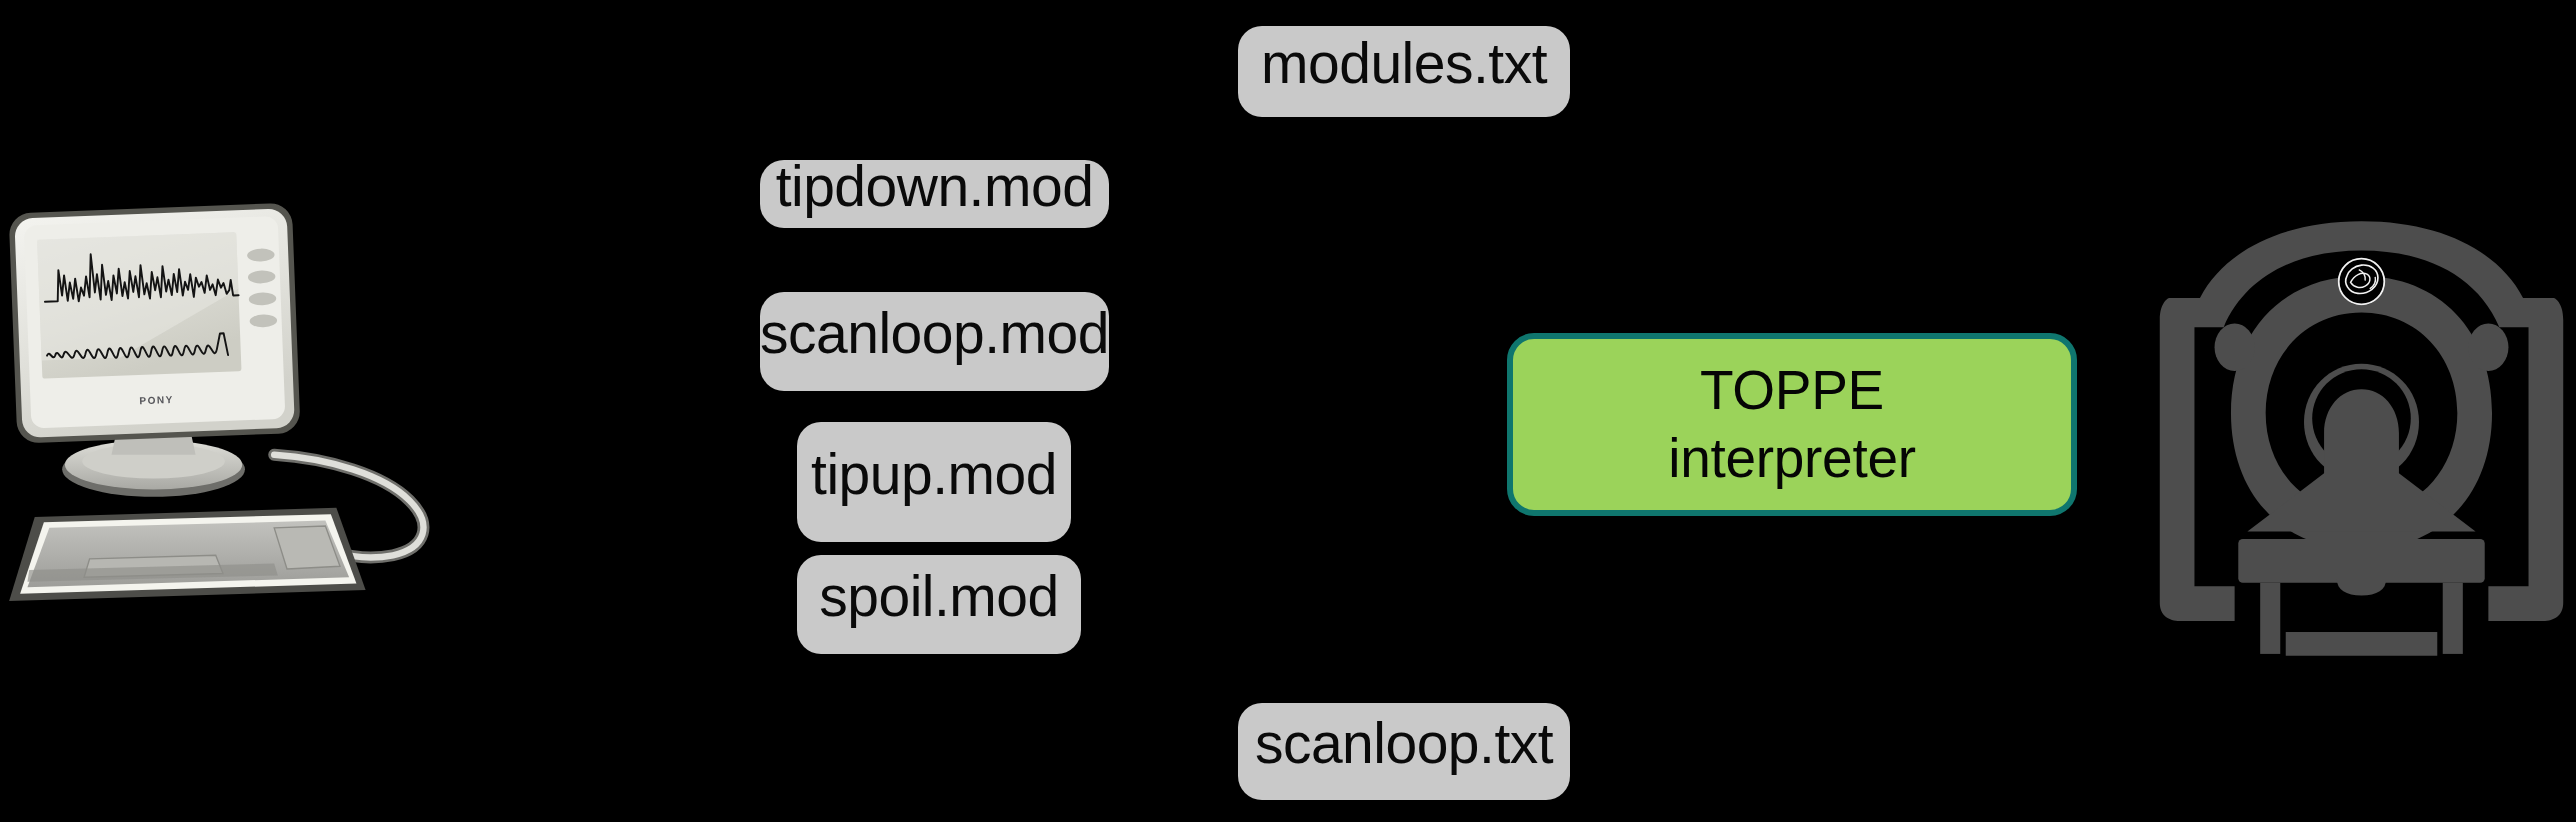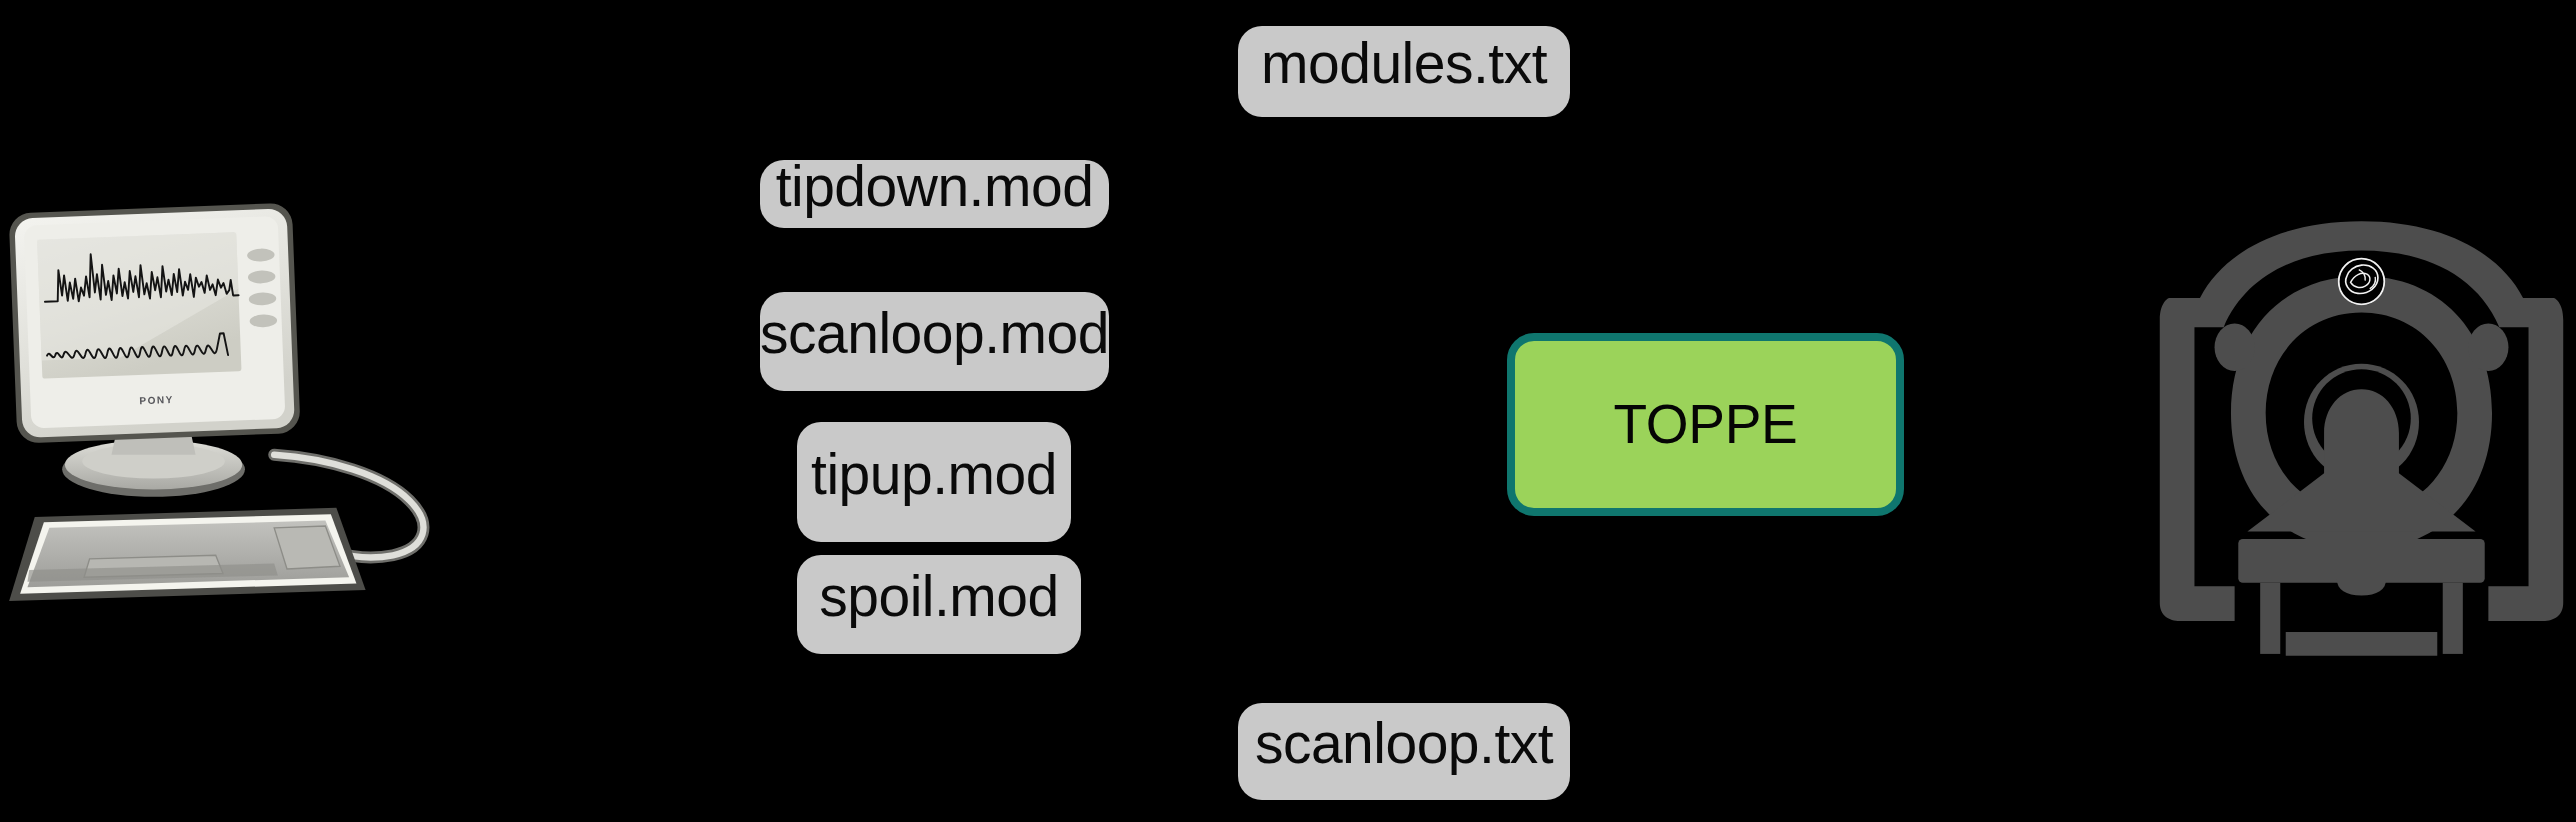--- a/index.html
+++ b/index.html
@@ -35,24 +35,24 @@
     white-space: nowrap;
     box-sizing: border-box;
     padding-bottom: 16px;
   }
 
   
   .proc-box {
     position: absolute;
     left: 1507px;
     top: 333px;
-    width: 397px;
+    width: 570px;
     height: 183px;
     background: #9bd35a;
-    border: 8px solid #0f766e;
+    border: 6px solid #0f766e;
     border-radius: 27px;
     box-sizing: border-box;
     display: flex;
     flex-direction: column;
     align-items: center;
     justify-content: center;
     color: #050505;
     font-size: 55px;
     line-height: 1.22;
     letter-spacing: -0.3px;
@@ -194,20 +194,21 @@
   <div class="pill" style="left:1238px; top:25.6px; width:332px; height:91px;">
     <span>modules.txt</span>
   </div>
 
   <div class="pill" style="left:1238px; top:703px; width:332px; height:97px;">
     <span>scanloop.txt</span>
   </div>
 
   <div class="proc-box">
     <span>TOPPE</span>
+    <span>interpreter</span>
   </div>
 
   <div id="scanner">
     <svg viewBox="0 0 470 500" xmlns="http://www.w3.org/2000/svg">
       <g fill="#4d4d4d">
 
         <path d="M235,12
                  C146,12 84,46 58,96
                  L24,96
                  C24,96 14,100 14,120

